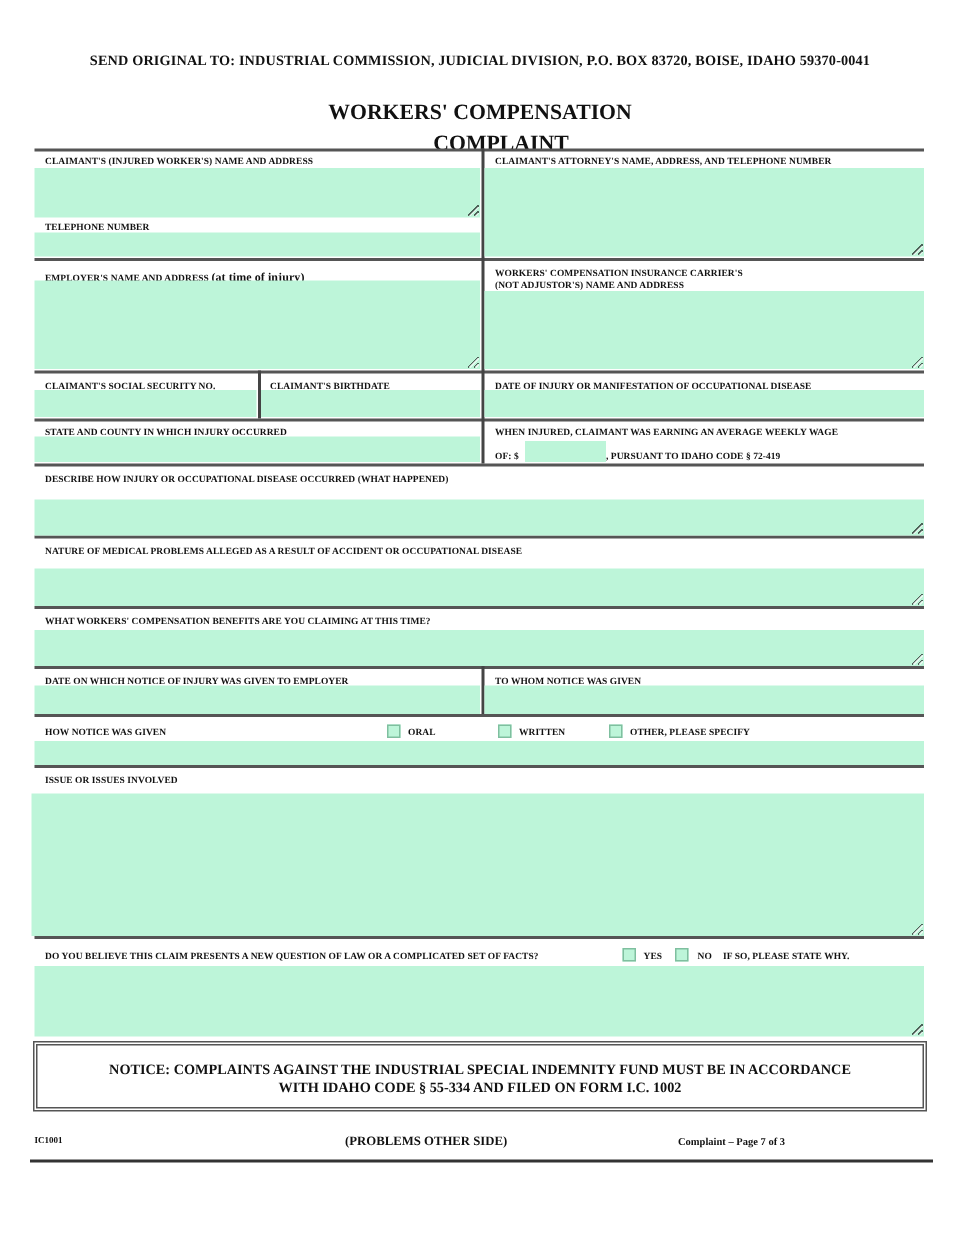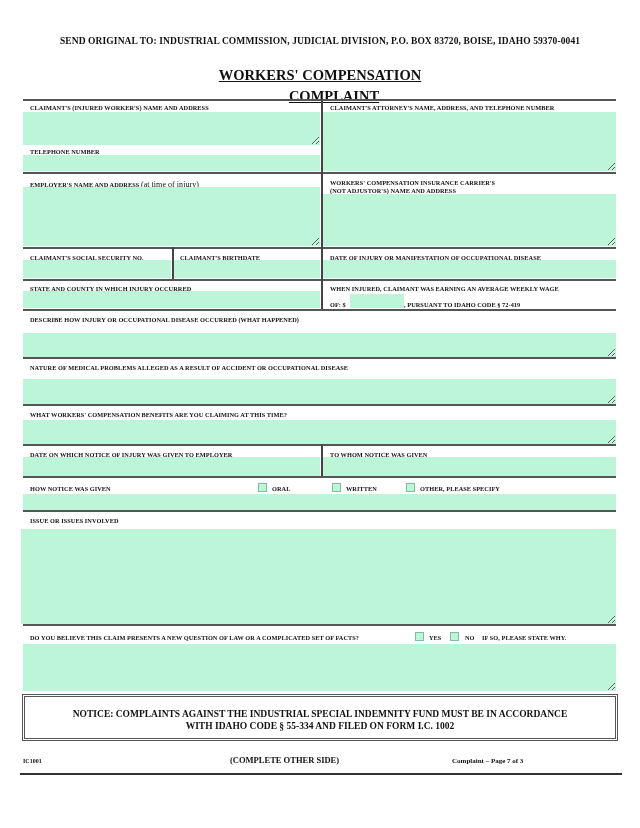--- a/index.html
+++ b/index.html
@@ -1,20 +1,20 @@
 <!DOCTYPE html>
 <html><head>
 <meta charset="utf-8">
 <style>
   * { box-sizing: border-box; margin: 0; padding: 0; }
   html, body { width: 640px; height: 828px; background: #ffffff; overflow: hidden; }
   body { font-family: "Liberation Serif", "DejaVu Serif", serif; color: #111; position: relative; }
   .abs { position: absolute; }
   .send-to { top: 36px; left: 0; width: 640px; text-align: center; font-size: 9.5px; font-weight: bold; letter-spacing: 0.1px; }
-  .title { left: 0; width: 640px; text-align: center; font-size: 14.5px; font-weight: bold; line-height: 16px; text-decoration: underline; }
+  .title { left: 0; width: 640px; text-align: center; font-size: 14.5px; font-weight: bold; line-height: 16px; }
   .hline { position: absolute; left: 23px; width: 593px; height: 2px; background: #555; }
   .vline { position: absolute; width: 2px; background: #444; }
   .lbl { position: absolute; font-size: 6.3px; font-weight: bold; white-space: nowrap; letter-spacing: 0.05px; }
   .fld { position: absolute; background: #bdf5d9; border: none; outline: none; }
   .cb { position: absolute; width: 9px; height: 9px; background: #bdf5d9; border: 1px solid #7fbf9f; }
   .notice-box { position: absolute; left: 22px; top: 694px; width: 596px; height: 47px; border: 3px double #555; }
   .notice-text { position: absolute; left: 0; width: 640px; text-align: center; font-size: 9.5px; font-weight: bold; line-height: 12px; }
   .footer { position: absolute; font-size: 6.5px; font-weight: bold; white-space: nowrap; }
 </style>
 </head>
@@ -43,21 +43,21 @@
 <div class="lbl" style="left:30px; top:104px;">CLAIMANT'S (INJURED WORKER'S)  NAME AND ADDRESS</div>
 <textarea class="fld" style="left: 23px; top: 112px; width: 297px; height: 33px;"></textarea>
 <div class="lbl" style="left:30px; top:148px;">TELEPHONE NUMBER</div>
 <input class="fld" style="left: 23px; top: 155px; width: 297px; height: 16px;">
 
 <div class="lbl" style="left:330px; top:104px;">CLAIMANT'S ATTORNEY'S NAME, ADDRESS, AND TELEPHONE NUMBER</div>
 <textarea class="fld" style="left: 323px; top: 112px; width: 293px; height: 59px;"></textarea>
 
 <div class="lbl" style="left:30px; top:180px;">
   <span>EMPLOYER'S NAME AND ADDRESS</span>
-  <span style="font-size:8px; font-weight:normal;">(at time of injury)</span>
+  <span style="font-size:8px; font-weight:bold;">(at time of injury)</span>
 </div>
 <textarea class="fld" style="left: 23px; top: 187px; width: 297px; height: 59px;"></textarea>
 
 <div class="lbl" style="left:330px; top:179px;">WORKERS' COMPENSATION INSURANCE CARRIER'S</div>
 <div class="lbl" style="left:330px; top:187px;">(NOT ADJUSTOR'S) NAME AND ADDRESS</div>
 <textarea class="fld" style="left: 323px; top: 194px; width: 293px; height: 52px;"></textarea>
 
 <div class="lbl" style="left:30px; top:254px;">CLAIMANT'S SOCIAL SECURITY NO.</div>
 <input class="fld" style="left: 23px; top: 260px; width: 148px; height: 18px;">
 <div class="lbl" style="left:180px; top:254px;">CLAIMANT'S BIRTHDATE</div>
@@ -104,15 +104,15 @@
 <div class="cb" style="left:450px; top:632px;"></div>
 <div class="lbl" style="left:465px; top:634px;">NO</div>
 <div class="lbl" style="left:482px; top:634px;">IF SO, PLEASE STATE WHY.</div>
 <textarea class="fld" style="left: 23px; top: 644px; width: 593px; height: 47px;"></textarea>
 
 <div class="notice-box"></div>
 <div class="notice-text" style="top:708px;">NOTICE:  COMPLAINTS AGAINST THE INDUSTRIAL SPECIAL INDEMNITY FUND MUST BE IN ACCORDANCE</div>
 <div class="notice-text" style="top:720px;">WITH IDAHO CODE § 55-334 AND FILED ON FORM I.C. 1002</div>
 
 <div class="footer" style="left:23px; top:758px; font-size:6px;">IC1001</div>
-<div class="footer" style="left:230px; top:755px; font-size:8.5px;">(COMPLETE OTHER SIDE)</div>
+<div class="footer" style="left:230px; top:755px; font-size:8.5px;">(PROBLEMS OTHER SIDE)</div>
 <div class="footer" style="left:452px; top:757px; font-size:7px;">Complaint – Page 7 of 3</div>
 <div class="hline" style="top:773px; left:20px; width:602px; height:1.5px; background:#333;"></div>
 
 </body></html>

